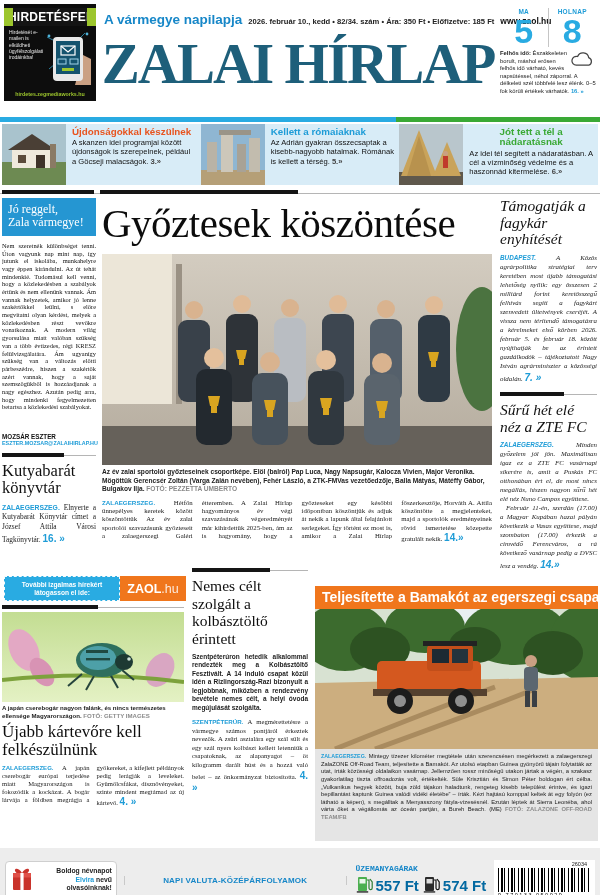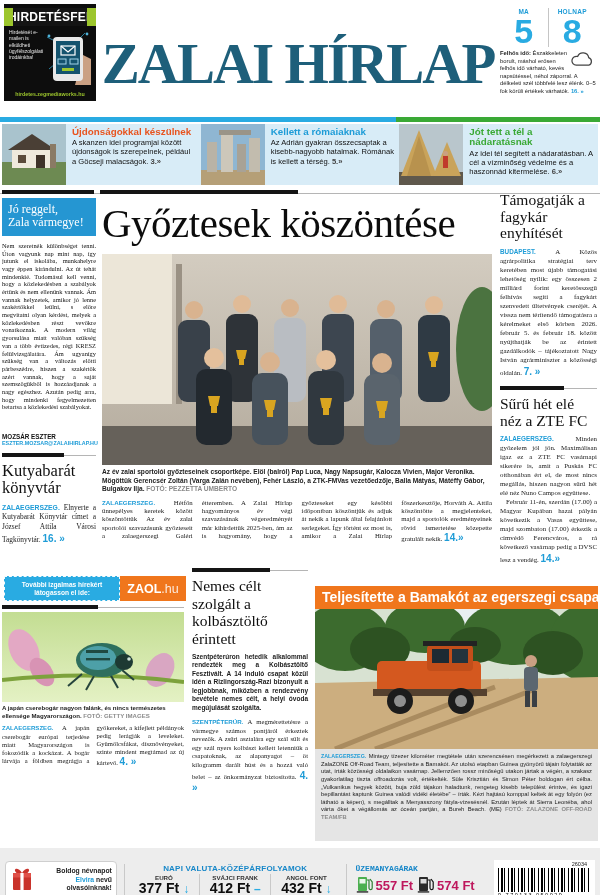--- a/index.html
+++ b/index.html
@@ -41,21 +41,21 @@
 
   
   .color-bar { position:absolute; left:0; top:117px; width:600px; height:5px;
     background:linear-gradient(90deg,#29abe2 0 66%,#3aa935 66% 100%); }
   .teasers { position:absolute; left:2px; top:124px; width:596px; height:61px; display:flex; }
   .teaser { flex:1; display:flex; cursor:pointer; }
   .t-photo { width:64px; flex:none; }
   .t-photo svg { display:block; width:100%; height:100%; }
   .t-box { flex:1; background:#d8ecf7; padding:3px 5px 2px 6px; overflow:hidden; }
   .t-title { font-size:9.8px; font-weight:bold; line-height:1.05; margin-bottom:1px; }
-  .t-title.c1 { color:#e8541f; } .t-title.c2 { color:#1e9cd7; } .t-title.c3 { color:#3aa935; }
+  .t-title.c1 { color:#e8541f; } .t-title.c2 { color:#1e9cd7; } .t-title.c3 { color:#3aa935;text-align:center; }
   .t-text { font-size:7.6px; line-height:1.2; color:#111; }
   .t-ref { font-weight:bold; color:#444; }
 
   
   .hrule { position:absolute; border-bottom:1px solid #b5b5b5; }
   .hrule .thick { position:absolute; left:0; top:-3px; height:4px; background:#151515; display:block; }
 
   
   .col-left { position:absolute; left:2px; top:198px; width:94px; }
   .gm-box { background:#2596d2; color:#fff; padding:5px 6px 6px 6px; font-family:"Liberation Serif", serif; font-size:12px; line-height:1.12; }
@@ -79,21 +79,21 @@
   .col-center { position:absolute; left:102px; top:198px; width:390px; }
   .kicker { border-left:5px solid #1e9cd7; padding-left:7px; margin-left:-7px; font-size:12px; font-weight:bold; color:#1c1c1c; letter-spacing:.1px; }
   .headline { margin-top:4px; font-family:"Liberation Serif", serif; font-size:41px; line-height:1.05; color:#0c0c0c; letter-spacing:-.5px; white-space:nowrap; }
   .main-photo { margin-top:9px; width:390px; height:211px; }
   .main-photo svg { display:block; width:100%; height:100%; }
   .main-caption { margin-top:3px; font-size:6.6px; font-weight:bold; line-height:1.3; color:#222; }
   .credit { color:#8a8a8a; font-weight:bold; }
   .main-body { margin-top:5px; height:58px; column-count:4; column-gap:9px; font-family:"Liberation Serif", serif; font-size:6.8px; line-height:1.22; text-align:justify; overflow:hidden; }
 
   
-  .col-right { position:absolute; left:500px; top:192px; width:97px; }
+  .col-right { position:absolute; left:500px; top:198px; width:97px;font-style:italic; }
   .art-title { font-family:"Liberation Serif", serif; font-size:15.5px; line-height:1.08; color:#111; }
   .art-body { margin-top:6px; font-family:"Liberation Serif", serif; font-size:6.9px; line-height:1.3; text-align:justify; }
   .art-body p + p { text-indent:6px; }
   .zte-sec { margin-top:10px; position:relative; border-top:1px solid #b5b5b5; padding-top:7px; }
   .zte-sec .thick { position:absolute; left:0; top:-3px; width:64px; height:4px; background:#151515; }
 
   
   .col-beetle { position:absolute; left:2px; top:607px; width:182px; }
   .col-beetle .sec-top { position:relative; border-top:1px solid #b5b5b5; margin-bottom:4px; }
   .col-beetle .sec-top .thick { position:absolute; left:0; top:-3px; width:96px; height:4px; background:#151515; }
@@ -128,21 +128,21 @@
   .cur-row { display:flex; margin-top:1px; }
   .cur-cell { flex:1; }
   .cur-cell + .cur-cell { border-left:1px solid #c9c9c9; }
   .cur-label { font-size:6.2px; font-weight:bold; color:#333; }
   .cur-value { font-size:14px; font-weight:bold; color:#0e0e0e; line-height:1.1; }
   .cur-arrow { color:#29abe2; font-size:12px; font-weight:bold; }
   .fuel { width:135px; padding-left:2px; }
   .fuel-title { color:#1787c8; font-weight:bold; font-size:8px;font-family:Liberation Mono, monospace; }
   .fuel-row { display:flex; align-items:center; gap:4px; margin-top:2px; }
   .fuel-item { display:flex; align-items:center; gap:3px; }
-  .fuel-value { font-size:13px; font-weight:bold; color:#be185d; }
+  .fuel-value { font-size:15px; font-weight:bold; color:#0369a1; }
   .barcode-box { margin-left:auto; width:102px; height:41px; background:#fff; padding:2px 4px; position:relative; }
   .bc-issue { position:absolute; right:8px; top:1px; font-size:5.5px; color:#222; }
   .bc-bars { margin-top:6px; height:24px;
     background:repeating-linear-gradient(90deg,#000 0 1px,#fff 1px 3px,#000 3px 5px,#fff 5px 6px,#000 6px 7px,#fff 7px 10px); }
   .bc-num { font-size:5.5px; letter-spacing:1.5px; color:#111; }
 </style>
 </head>
 <body>
 
 <div class="page">
@@ -165,20 +165,25 @@
           <path d="M16 17 L23 23 L30 17" fill="none" stroke="#fff" stroke-width="1.2"></path>
           <rect x="13" y="30" width="8" height="5" fill="none" stroke="#9fd3e8" stroke-width="1"></rect>
           <rect x="25" y="30" width="8" height="5" fill="none" stroke="#9fd3e8" stroke-width="1"></rect>
           <rect x="17" y="39" width="12" height="3" fill="#9dc62d"></rect>
         </svg>
       </div>
     </div>
     <div class="ad-link">hirdetes.zegmediaworks.hu</div>
   </div>
 
+  <div class="tagline-row">
+    <span class="tagline">A vármegye napilapja</span>
+    <span class="dateline">2026. február 10., kedd • 82/34. szám • Ára: 350 Ft • Előfizetve: 185 Ft</span>
+    <span class="website">www.zaol.hu</span>
+  </div>
   <div class="masthead">ZALAI HÍRLAP</div>
 
   <div class="weather">
     <div class="w-cols">
       <div class="w-col">
         <div class="w-label">MA</div>
         <div class="w-temp">5</div>
       </div>
       <div class="w-col">
         <div class="w-label">HOLNAP</div>
@@ -390,20 +395,21 @@
         <ellipse cx="96" cy="46" rx="18" ry="12" fill="#4da0a8"></ellipse>
         <ellipse cx="122" cy="50" rx="9" ry="8" fill="#1d3a33"></ellipse>
         <circle cx="127" cy="47" r="1.8" fill="#cfe3d8"></circle>
         <rect x="84" y="38" width="22" height="3" fill="#1f4a41"></rect>
         <rect x="84" y="46" width="24" height="2.4" fill="#1f4a41"></rect>
       </svg>
     </div>
     <div class="beetle-caption">
       <span>A japán cserebogár nagyon falánk, és nincs természetes ellensége Magyarországon. </span><span class="credit">FOTÓ: GETTY IMAGES</span>
     </div>
+    <div class="beetle-title">Újabb kártevőre kell felkészülnünk</div>
     <div class="beetle-body">
       <span class="loc">ZALAEGERSZEG.</span><span> A japán cserebogár európai terjedése miatt Magyarországon is fokozódik a kockázat. A bogár lárvája a földben megrágja a gyökereket, a kifejlett példányok pedig lerágják a leveleket. Gyümölcsfákat, dísznövényeket, szinte mindent megtámad az új kártevő. </span><span class="big-ref">4. »</span>
     </div>
   </div>
 
   <div class="col-sausage">
     <div class="sec-top">
         <span class="thick"></span>
       </div>
     <div class="sausage-title">Nemes célt szolgált a kolbásztöltő érintett</div>
@@ -470,34 +476,20 @@
       </span>
       <div class="nameday-text">
         <span>Boldog névnapot</span><br>
         <span class="nd-name">Elvira</span>
         <span>nevű olvasóinknak!</span>
       </div>
     </div>
 
     <div class="currency">
       <div class="cur-title">NAPI VALUTA-KÖZÉPÁRFOLYAMOK</div>
-      <div class="cur-row">
-        <div class="cur-cell">
-          <div class="cur-label">EURÓ</div>
-          <div class="cur-value"><span>377 Ft</span> <span class="cur-arrow">↓</span></div>
-        </div>
-        <div class="cur-cell">
-          <div class="cur-label">SVÁJCI FRANK</div>
-          <div class="cur-value"><span>412 Ft</span> <span class="cur-arrow">–</span></div>
-        </div>
-        <div class="cur-cell">
-          <div class="cur-label">ANGOL FONT</div>
-          <div class="cur-value"><span>432 Ft</span> <span class="cur-arrow">↓</span></div>
-        </div>
-      </div>
     </div>
 
     <div class="fuel">
       <div class="fuel-title">ÜZEMANYAGÁRAK</div>
       <div class="fuel-row">
         <div class="fuel-item">
           <span>
             <svg viewBox="0 0 17 18" width="17" height="18">
               <rect x="2" y="2" width="9" height="14" rx="1" fill="#4caf50"></rect>
               <rect x="3.5" y="4" width="6" height="4.5" fill="#eaf6ea"></rect>

